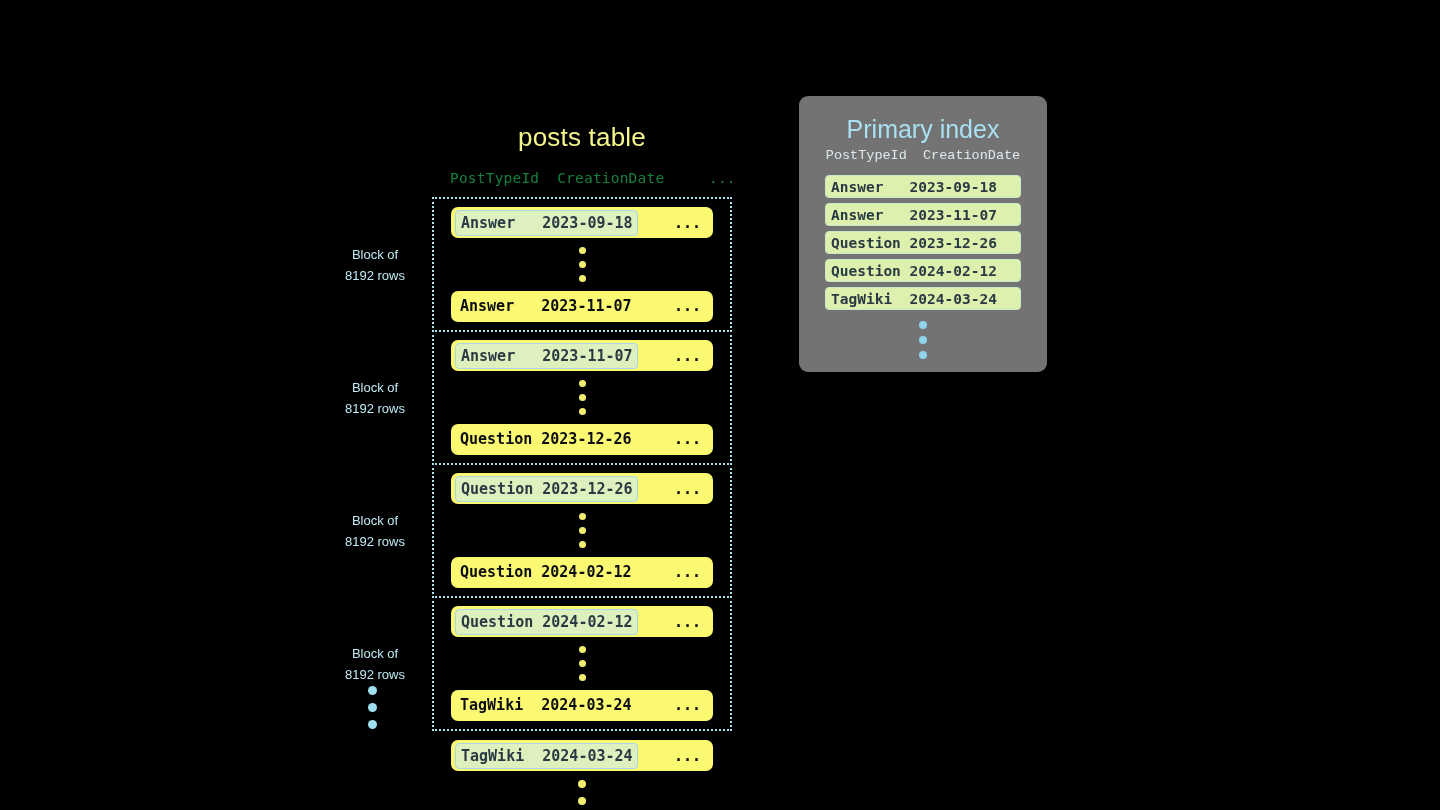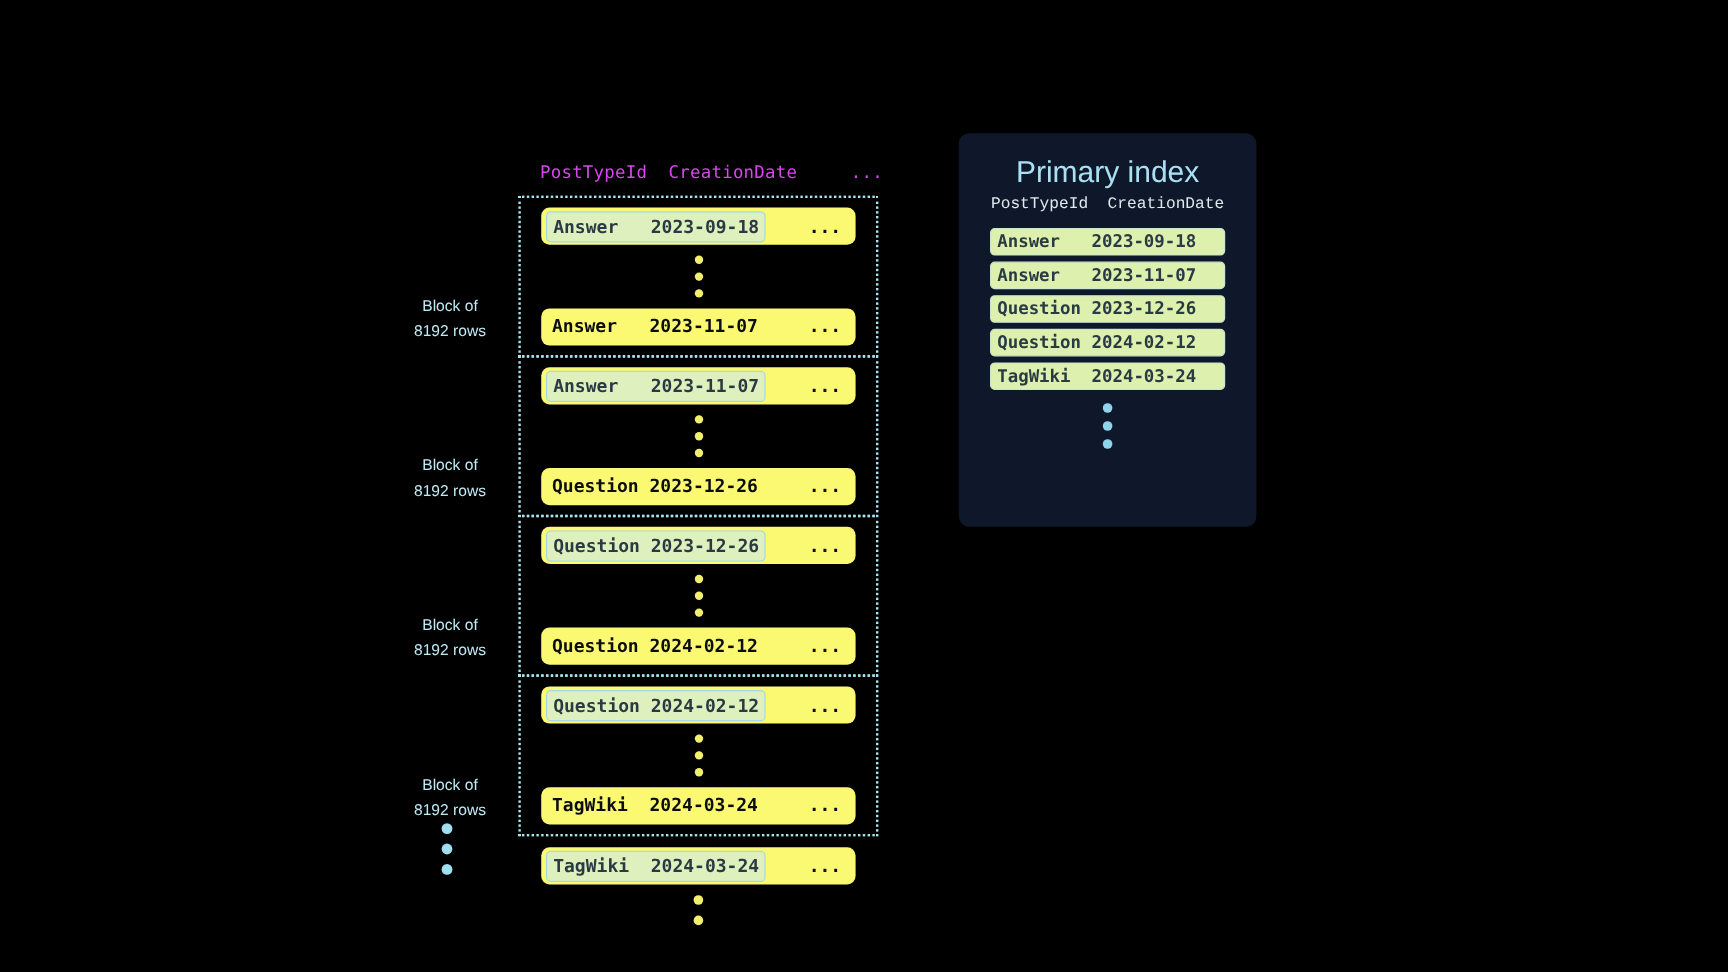--- a/index.html
+++ b/index.html
@@ -31,21 +31,21 @@
     text-align: center;
     letter-spacing: 0.2px;
     line-height: 34px;
     margin: 0;
     width: 300px;
   }
 
   .posts-colheaders {
     font-family: "DejaVu Sans Mono", "Liberation Mono", monospace;
     font-size: 14.5px;
-    color: #d946ef;
+    color: #15803d;
     letter-spacing: 0.2px;
     white-space: pre;
     margin-top: 14px;
     margin-left: 18px;
     height: 20px;
     line-height: 20px;
   }
 
   .blocks-wrap {
     margin-top: 9px;
@@ -164,24 +164,24 @@
   }
   .left-blue-dots .dot {
     width: 9px; height: 9px; border-radius: 50%;
     background: #9fdff0;
   }
 
   
   #primary-index-panel {
     position: absolute;
     left: 799px;
-    top: 111px;
+    top: 96px;
     width: 248px;
-    height: 328px;
-    background: #0f172a;
+    height: 276px;
+    background: #737373;
     border-radius: 9px;
     box-sizing: border-box;
   }
 
   .index-title {
     color: #a9e0f2;
     font-size: 25px;
     text-align: center;
     line-height: 32px;
     margin: 17px 0 0 0;
@@ -235,20 +235,21 @@
   }
   .index-dots .dot {
     width: 8px; height: 8px; border-radius: 50%;
     background: #8fd4ec;
   }
 </style>
 </head>
 <body>
 
 <div id="posts-table-group">
+  <div class="posts-title">posts table</div>
   <div class="posts-colheaders">PostTypeId  CreationDate     ...</div>
   <div class="blocks-wrap">
       <div class="block">
         <div class="row highlight">
           <div class="row-hl">
             <span class="row-text">Answer   2023-09-18</span>
           </div>
           <span class="row-ellipsis">...</span>
         </div>
         <div class="vdots">

